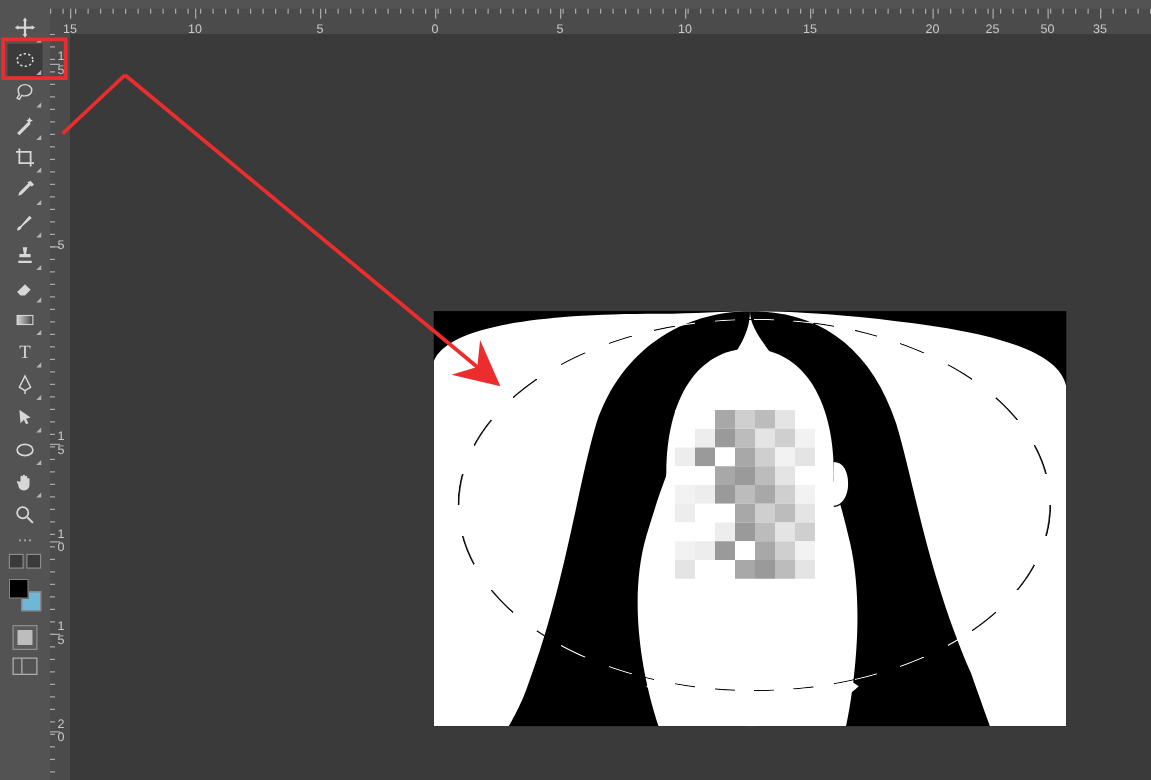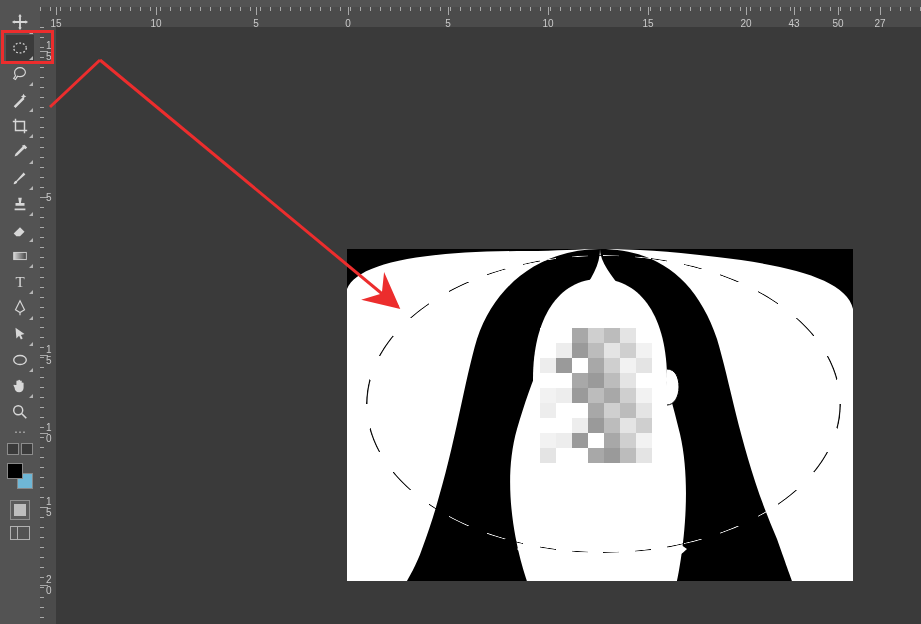--- a/index.html
+++ b/index.html
@@ -292,25 +292,25 @@
     <div class="tick-label" style="left: 308px;">0</div>
     <div class="tick-major" style="left: 408px;"></div>
     <div class="tick-label" style="left: 408px;">5</div>
     <div class="tick-major" style="left: 508px;"></div>
     <div class="tick-label" style="left: 508px;">10</div>
     <div class="tick-major" style="left: 608px;"></div>
     <div class="tick-label" style="left: 608px;">15</div>
     <div class="tick-major" style="left: 706px;"></div>
     <div class="tick-label" style="left: 706px;">20</div>
     <div class="tick-major" style="left: 754px;"></div>
-    <div class="tick-label" style="left: 754px;">43</div>
+    <div class="tick-label" style="left: 754px;">25</div>
     <div class="tick-major" style="left: 798px;"></div>
     <div class="tick-label" style="left: 798px;">50</div>
     <div class="tick-major" style="left: 840px;"></div>
-    <div class="tick-label" style="left: 840px;">27</div>
+    <div class="tick-label" style="left: 840px;">35</div>
     <div class="tick-minor" style="left: 0px;"></div>
     <div class="tick-minor" style="left: 10px;"></div>
     <div class="tick-minor" style="left: 20px;"></div>
     <div class="tick-minor" style="left: 30px;"></div>
     <div class="tick-minor" style="left: 40px;"></div>
     <div class="tick-minor" style="left: 50px;"></div>
     <div class="tick-minor" style="left: 60px;"></div>
     <div class="tick-minor" style="left: 70px;"></div>
     <div class="tick-minor" style="left: 80px;"></div>
     <div class="tick-minor" style="left: 90px;"></div>

